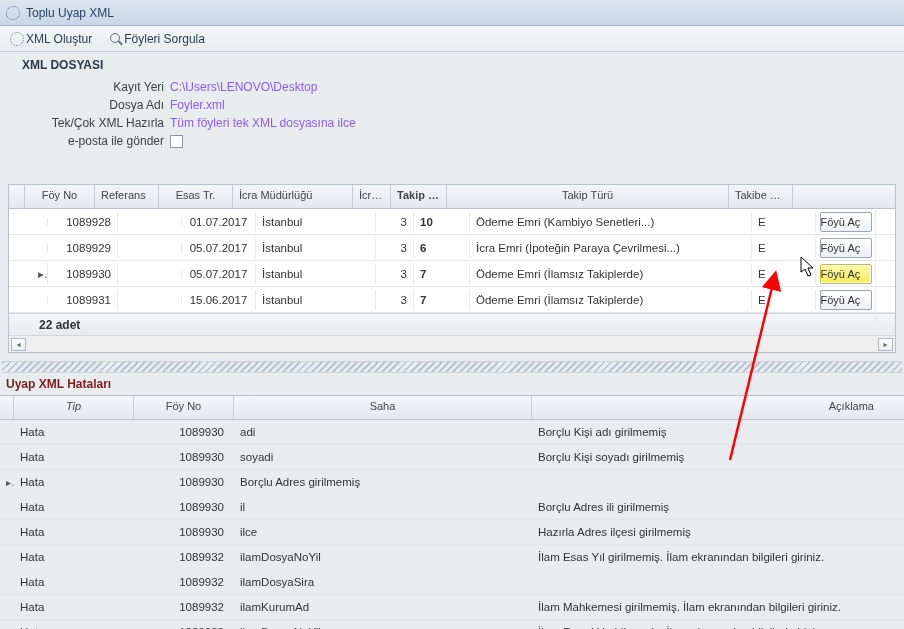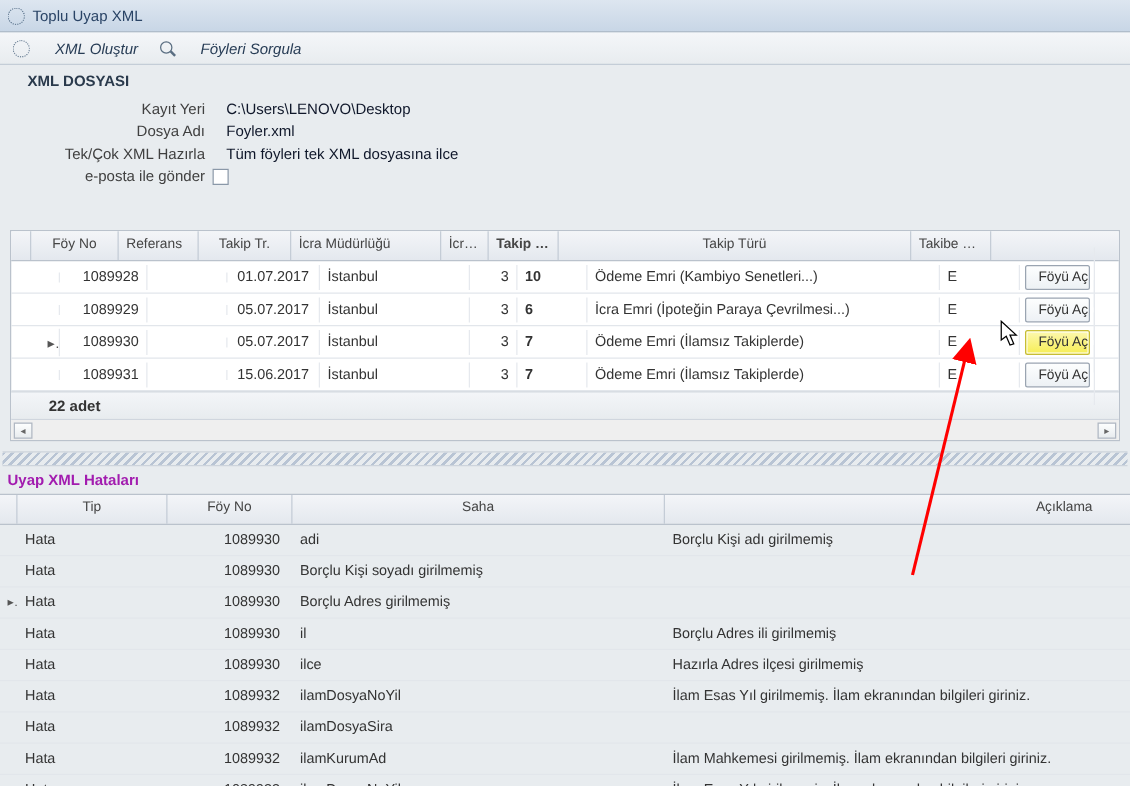--- a/index.html
+++ b/index.html
@@ -32,24 +32,23 @@
   .toolbar {
     background: linear-gradient(#f4f6f9, #e8ecef);
     height: 26px;
     display: flex;
     align-items: center;
     padding: 0 6px;
     border-bottom: 1px solid #c4cdd7;
     gap: 10px;
   }
   .tool-btn {
-    display: flex; align-items: center; gap: 20px;
+    display: flex; align-items: center; gap: 2px;
     color: #273c55; cursor: pointer;
     padding: 2px 4px;
-    font-style: italic;
   }
   .tool-icon {
     width: 14px; height: 14px;
     border: 1px dotted #6a7f95;
     border-radius: 50%;
   }
   .magnifier-icon {
     width: 12px; height: 12px; position: relative;
   }
   .magnifier-icon::before {
@@ -73,21 +72,21 @@
     display: flex;
     align-items: center;
     height: 18px;
   }
   .form-label {
     width: 160px;
     text-align: right;
     padding-right: 6px;
     color: #404040;
   }
-  .form-value { color: #0f172a; margin-left: 11px; }
+  .form-value { color: #8b5cf6; }
   .checkbox {
     width: 13px; height: 13px; border:1px solid #8a98a8;
     background:#fff; display:inline-block;
   }
   .spacer { height: 26px; background: #e8ecef; }
   .grid {
     border: 1px solid #bac2cc;
     margin: 0 8px;
     background: #fff;
   }
@@ -126,21 +125,21 @@
     border-right: 1px solid #e6e9ee;
     padding: 4px 6px;
     overflow:hidden; text-overflow:ellipsis; white-space:nowrap;
   }
   .row-indicator {
     width: 16px; text-align:center; color:#555;
   }
   .grid-btn {
     height: 20px;
     line-height: 18px;
-    text-align: right;
+    text-align: left;
     border: 1px solid #9aa4b1;
     background: linear-gradient(#fdfefe,#edf1f5);
     border-radius: 2px;
     font-size: 11px;
     cursor: pointer;
     width: 52px;
     margin: 12px auto;
   }
   .grid-btn.highlight {
     background: linear-gradient(#fdf8b0, #f6ee55);
@@ -168,40 +167,40 @@
   }
   .hscroll .track { flex:1; margin:0 1px; height:13px;}
   .hatched {
     height: 12px;
     margin: 8px 2px 0 2px;
     background: repeating-linear-gradient(135deg,#b8c4d4 0 2px,#e8ecef 2px 5px);
     border-top:1px solid #cdd4dc;
     border-bottom:1px solid #cdd4dc;
   }
   .errors-title {
-    font-weight: bold; color:#a21caf;
+    font-weight: bold; color:#7f1d1d;
     padding: 4px 0 4px 6px;
   }
   .err-grid {
     border-top:1px solid #bac2cc;
   }
   .err-header {
     display:flex;
     background: linear-gradient(#f3f5f8,#e4e8ee);
     border-bottom:1px solid #bac2cc;
     height: 24px;
   }
   .eh {
     border-right:1px solid #c4ccd6;
     padding:4px 6px; font-size:11px; color:#454545;
     text-align:center;
     overflow:hidden; white-space:nowrap;
   }
   .ecol-ind { width:14px; }
-  .ecol-tip { width:120px; }
+  .ecol-tip { width:120px;font-style:italic; }
   .ecol-foyno { width:100px; }
   .ecol-saha { width:298px; }
   .ecol-acik { flex:1; border-right:none; text-align:right; padding-right:30px; }
   .erow {
     display:flex; height:25px; align-items:center;
     border-bottom:1px solid #e2e6eb; font-size:11.5px;
   }
   .ec { padding:4px 6px; overflow:hidden; white-space:nowrap; text-overflow:ellipsis; }
   .ec-tip { width:120px; }
   .ec-foyno { width:100px; text-align:right; padding-right:10px;}
@@ -260,21 +259,21 @@
   </div>
 </div>
 
 <div class="spacer"></div>
 
 <div class="grid">
   <div class="grid-header">
     <div class="gh col-indicator"></div>
     <div class="gh col-foyno">Föy No</div>
     <div class="gh col-ref">Referans</div>
-    <div class="gh col-takiptr">Takip Tr.</div>
+    <div class="gh col-takiptr">Esas Tr.</div>
     <div class="gh col-icramud">İcra Müdürlüğü</div>
     <div class="gh col-icra2">İcra ...</div>
     <div class="gh col-takipt">Takip T...</div>
     <div class="gh col-takipturu" style="text-align:center;">Takip Türü</div>
     <div class="gh col-takibege">Takibe Ge...</div>
     <div class="gh col-btn"></div>
   </div>
   <div class="grid-body" id="grid-body">
       <div class="grow">
         <div class="gc row-indicator"></div>
@@ -359,20 +358,21 @@
         <div class="ec ec-ind"></div>
         <div class="ec ec-tip">Hata</div>
         <div class="ec ec-foyno">1089930</div>
         <div class="ec ec-saha">adi</div>
         <div class="ec ec-acik">Borçlu Kişi adı girilmemiş</div>
       </div>
       <div class="erow">
         <div class="ec ec-ind"></div>
         <div class="ec ec-tip">Hata</div>
         <div class="ec ec-foyno">1089930</div>
+        <div class="ec ec-saha">soyadi</div>
         <div class="ec ec-acik">Borçlu Kişi soyadı girilmemiş</div>
       </div>
       <div class="erow">
         <div class="ec ec-ind">▸</div>
         <div class="ec ec-tip">Hata</div>
         <div class="ec ec-foyno">1089930</div>
         <div class="ec ec-acik">Borçlu Adres girilmemiş</div>
       </div>
       <div class="erow">
         <div class="ec ec-ind"></div>

